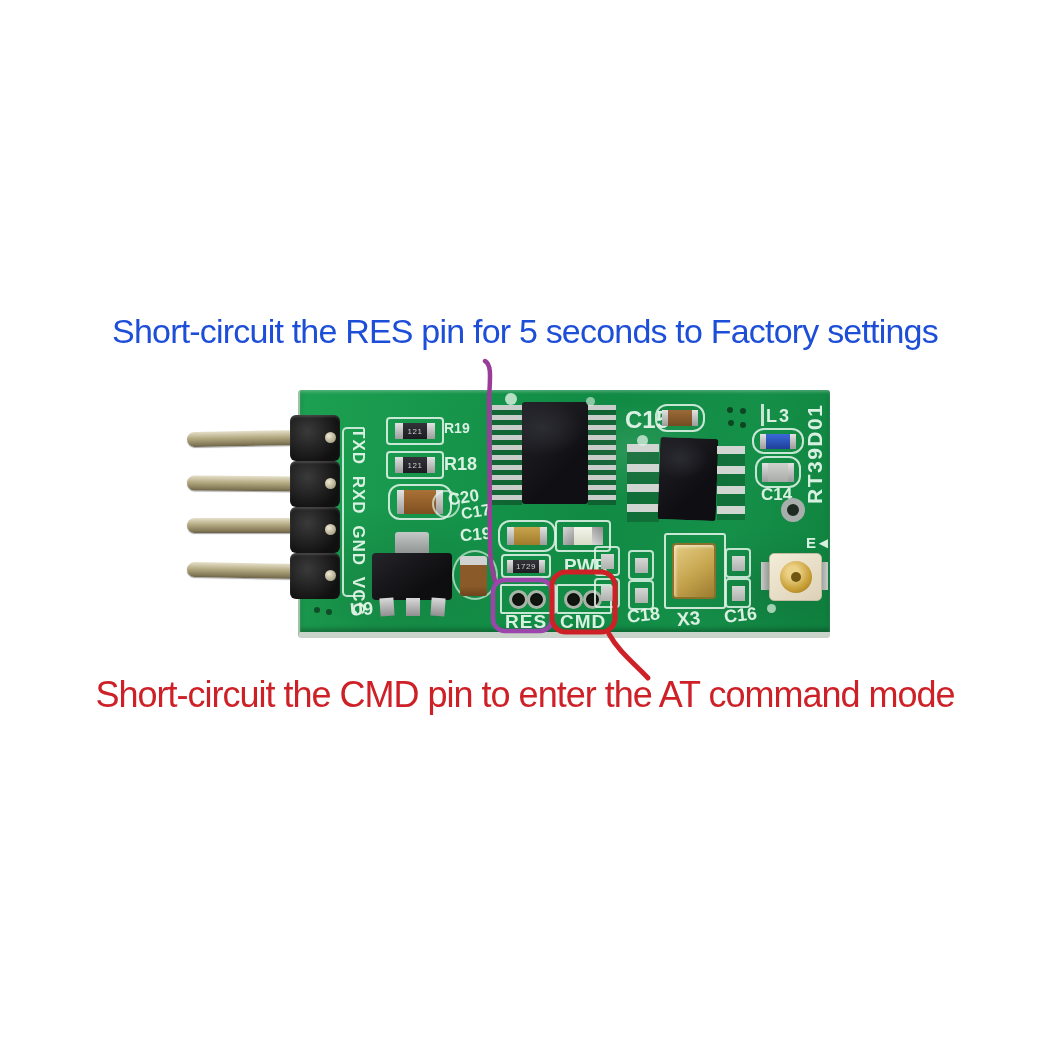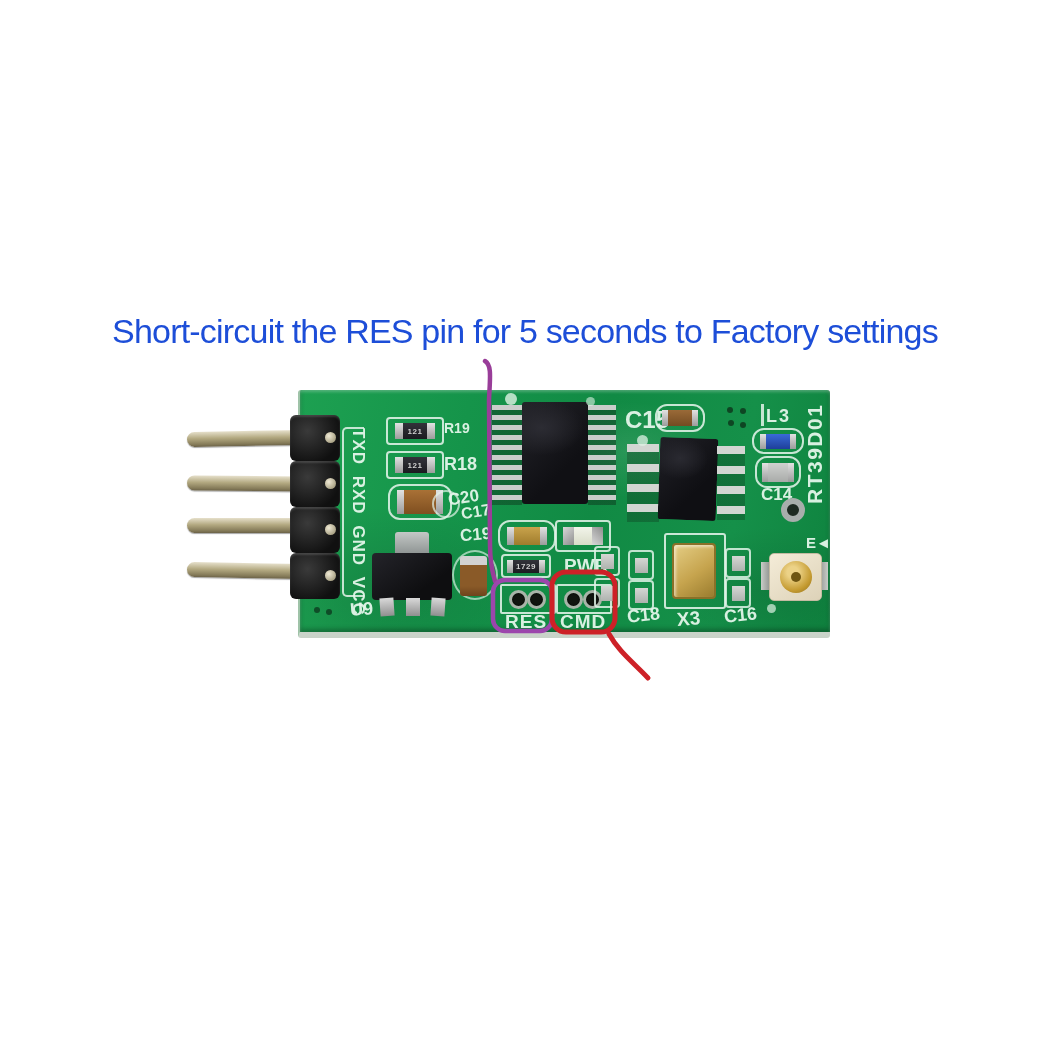--- a/index.html
+++ b/index.html
@@ -19,21 +19,21 @@
          box-shadow:inset 0 2px 3px rgba(255,255,255,0.25), inset 0 -3px 5px rgba(0,0,0,0.28);}
   .abs{position:absolute;}
   .silk{position:absolute;color:rgba(228,246,234,0.95);font-weight:bold;white-space:nowrap;}
   .obox{position:absolute;border:2px solid rgba(225,243,232,0.88);border-radius:4px;
         display:flex;align-items:center;justify-content:center;}
   .pill{border-radius:12px;}
   .chip{display:flex;align-items:stretch;height:16px;}
   .chip .cap{width:8px;background:linear-gradient(180deg,#e2e2e2,#9c9c9c);}
   .chip .mid{display:flex;align-items:center;justify-content:center;
              background:linear-gradient(180deg,#33333a,#1b1b20);color:#cfcfcf;
-             font-size:8px;font-weight:bold;letter-spacing:0.5px;}
+             font-size:8px;font-weight:normal;letter-spacing:0.5px;}
   .pin{position:absolute;left:-113px;width:117px;height:15px;border-radius:9px 3px 3px 9px;
        background:linear-gradient(180deg,#e6e0cb,#b3a981 45%,#847a58 85%,#6b6248);
        box-shadow:0 1px 1px rgba(0,0,0,0.35);}
   .hdr{position:absolute;left:-10px;width:50px;height:46px;border-radius:6px;
        background:radial-gradient(circle at 35% 35%, #3a3a3a, #101010 75%);
        box-shadow:inset 0 2px 2px rgba(255,255,255,0.15);}
   .hdr .tip{position:absolute;right:4px;top:17px;width:11px;height:11px;border-radius:50%;
        background:radial-gradient(circle at 35% 35%, #efe9d4, #8f8868);}
   .hole{position:absolute;width:13px;height:13px;border-radius:50%;background:#10150f;
         border:3px solid #a8b4a8;box-shadow:inset 0 0 2px #000;}
@@ -231,14 +231,15 @@
 
   </div>
 
   <svg class="overlay" width="1050" height="1050" viewBox="0 0 1050 1050">
     <path d="M 485 361 C 492 365 490 378 489 400 L 490 545 C 490 562 492 571 495 581" fill="none" stroke-width="4.5" stroke-linecap="round" stroke="#993d99"></path>
     <rect x="493" y="580" width="59" height="51" rx="12" fill="none" stroke-width="4.5" stroke="#9c46ac"></rect>
     <rect x="552" y="572" width="63" height="60" rx="14" fill="none" stroke-width="5" stroke="#cd2127"></rect>
     <path d="M 609 634 C 619 652 634 663 648 678" fill="none" stroke-width="5" stroke-linecap="round" stroke="#cd2127"></path>
   </svg>
 
+  <div class="annot bottom">Short-circuit the CMD pin to enter the AT command mode</div>
 
 </div>
 
 </body></html>

